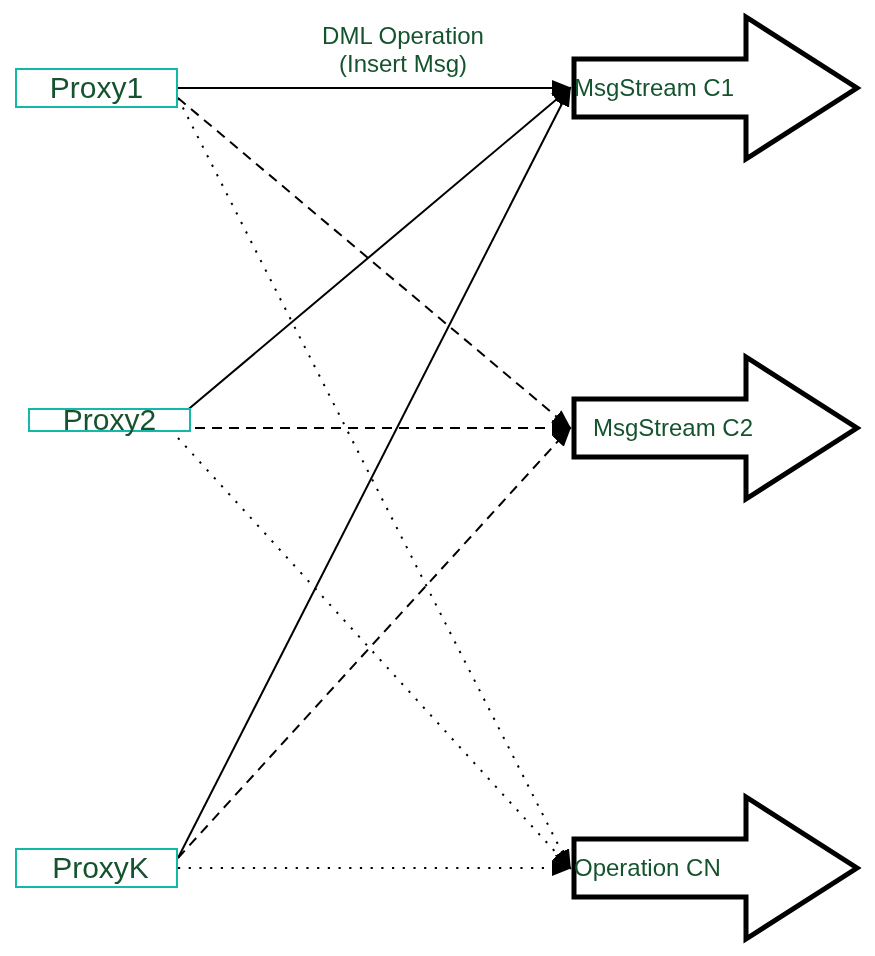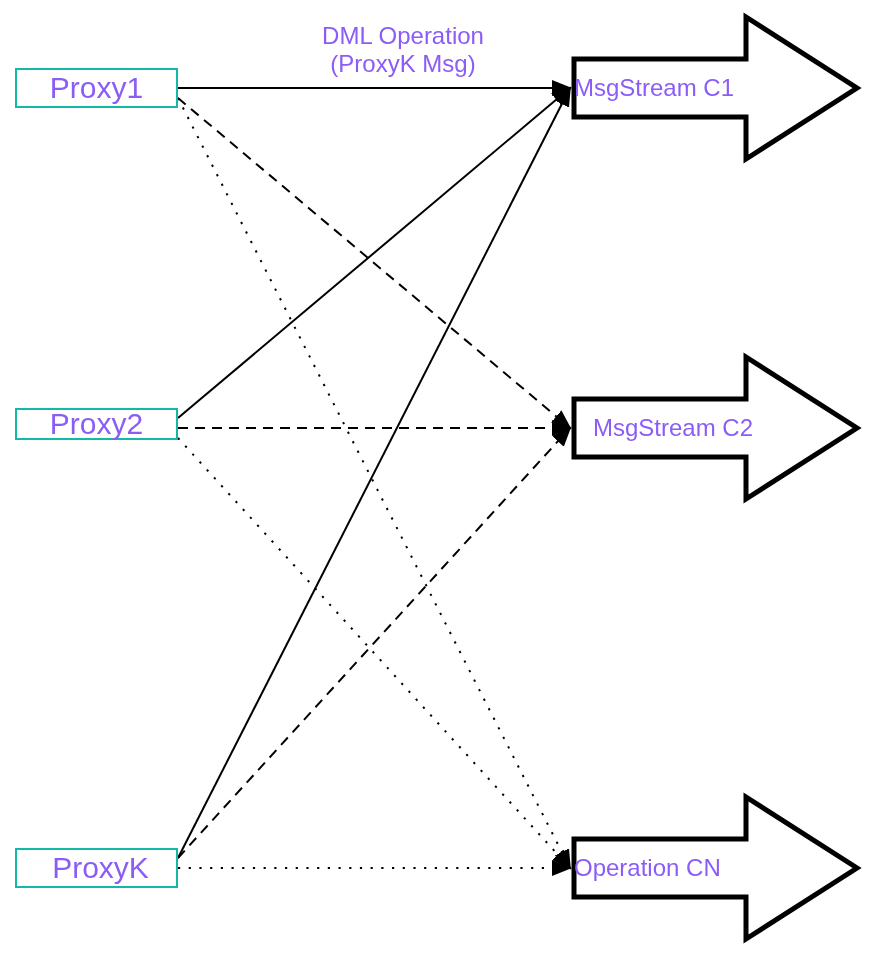--- a/index.html
+++ b/index.html
@@ -2,21 +2,21 @@
 <html><head>
 <meta charset="utf-8">
 <style>
   html, body { margin: 0; padding: 0; background: #ffffff; }
   #stage {
     position: relative;
     width: 875px;
     height: 956px;
     background: #ffffff;
     font-family: "Liberation Sans", sans-serif;
-    color: #8b5cf6;
+    color: #14532d;
     overflow: hidden;
   }
   #diagram-svg {
     position: absolute;
     left: 0; top: 0;
     width: 875px; height: 956px;
   }
   .diagram-title {
     position: absolute;
     left: 243px;
@@ -67,27 +67,27 @@
       <line x1="178" y1="98" x2="570" y2="428" stroke="#000000" stroke-width="2" stroke-dasharray="10 7" marker-end="url(#ah)"></line>
       <line x1="178" y1="428" x2="570" y2="428" stroke="#000000" stroke-width="2" stroke-dasharray="10 7" marker-end="url(#ah)"></line>
       <line x1="178" y1="858" x2="570" y2="428" stroke="#000000" stroke-width="2" stroke-dasharray="10 7" marker-end="url(#ah)"></line>
       <line x1="178" y1="98" x2="570" y2="868" stroke="#000000" stroke-width="2" stroke-dasharray="2.2 8.5" marker-end="url(#ah)"></line>
       <line x1="178" y1="438" x2="570" y2="868" stroke="#000000" stroke-width="2" stroke-dasharray="2.2 8.5" marker-end="url(#ah)"></line>
       <line x1="178" y1="868" x2="570" y2="868" stroke="#000000" stroke-width="2" stroke-dasharray="2.2 8.5" marker-end="url(#ah)"></line>
     </svg>
 
   <div class="diagram-title">
     <div>DML Operation</div>
-    <div>(ProxyK Msg)</div>
+    <div>(Insert Msg)</div>
   </div>
 
   <div class="proxy-box" style="left: 15px; top: 68px; width: 163px; height: 40px;">
     <span>Proxy1</span>
   </div>
-  <div class="proxy-box" style="left: 15px; top: 408px; width: 163px; height: 32px;">
+  <div class="proxy-box" style="left: 28px; top: 408px; width: 163px; height: 24px;">
     <span>Proxy2</span>
   </div>
   <div class="proxy-box" style="left: 15px; top: 848px; width: 163px; height: 40px; padding-left: 8px;">
     <span>ProxyK</span>
   </div>
 
   <div class="stream-label" style="left: 574px; top: 68px; width: 283px;">MsgStream C1</div>
   <div class="stream-label" style="left: 593px; top: 408px; width: 283px;">MsgStream C2</div>
   <div class="stream-label" style="left: 574px; top: 848px; width: 283px;">Operation CN</div>
 

